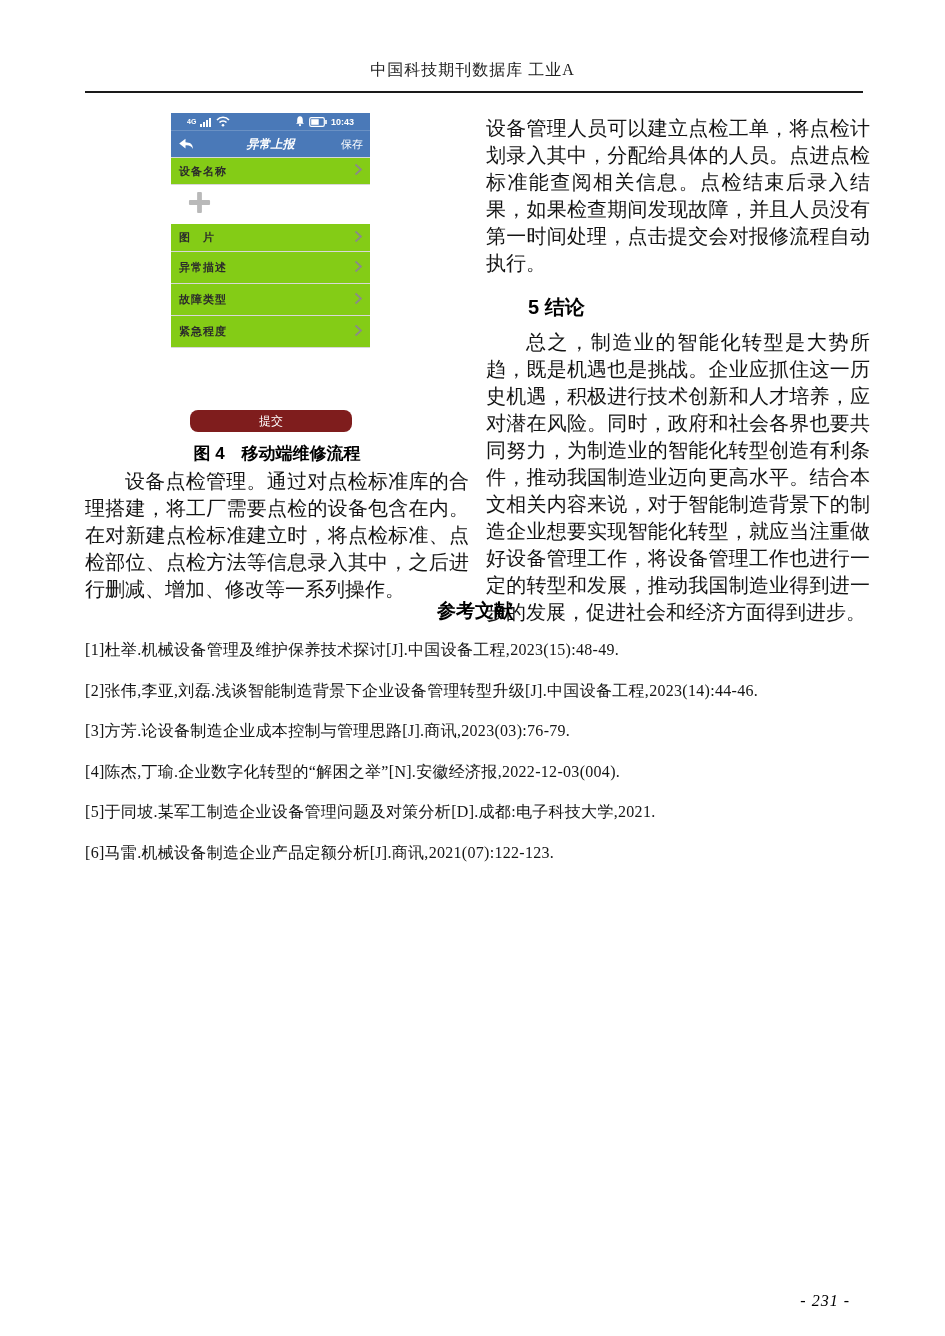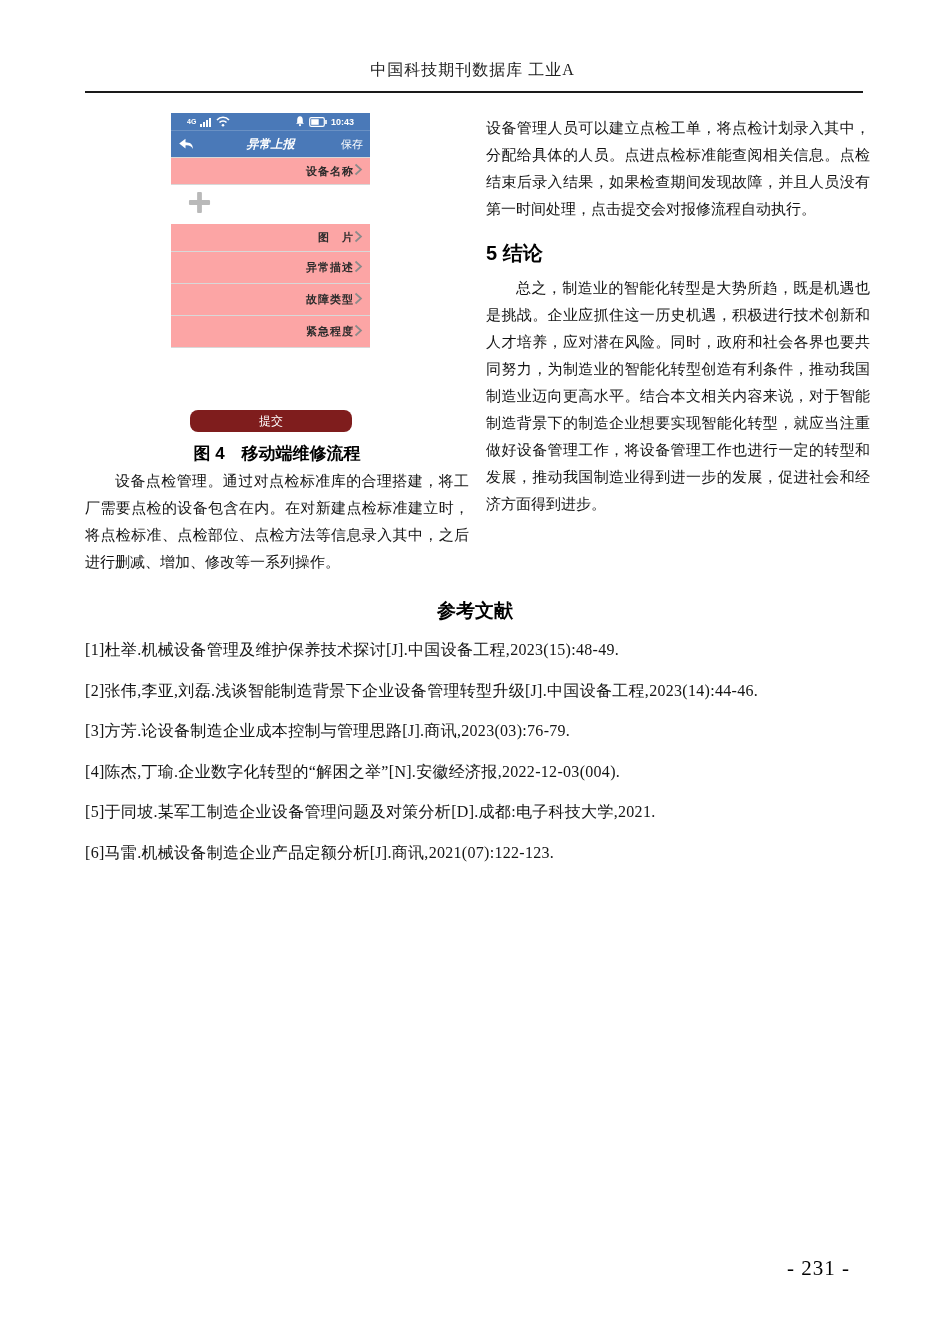--- a/index.html
+++ b/index.html
@@ -21,21 +21,21 @@
   .header-rule {
     position:absolute; top:91px; left:85px; width:778px;
     border-top:2px solid #1a1a1a;
   }
 
   
   .col-left  { position:absolute; top:108px; left:85px;  width:384px; }
   .col-right { position:absolute; top:108px; left:486px; width:384px; }
 
   .body {
-    font-size:15px; line-height:27px; text-align:justify;
+    font-size:20px; line-height:27px; text-align:justify;
     color:#141414;
   }
   .indent { text-indent:2em; }
 
   
   .figure { position:relative; width:384px; }
   .phone {
     position:absolute; top:5px; left:86px;
     width:199px; height:320px; background:#fff;
     font-family:"Liberation Sans","DejaVu Sans",sans-serif;
@@ -53,22 +53,22 @@
     display:flex; align-items:center; padding:0 7px; position:relative;
   }
   .nav-title {
     position:absolute; left:0; width:100%; text-align:center;
     font-size:12px; font-weight:bold; pointer-events:none;font-style:italic;
   }
   .nav-save { margin-left:auto; font-size:11px; position:relative; z-index:1; }
   .back-btn { display:flex; align-items:center; position:relative; z-index:1; cursor:pointer; }
 
   .field-row {
-    height:28px; display:flex; align-items:center; justify-content:flex-end;
-    padding:0 7px 0 8px; border-bottom:1px solid #d8d8d8; background:#fca5a5; cursor:pointer;
+    height:28px; display:flex; align-items:center; justify-content:space-between;
+    padding:0 7px 0 8px; border-bottom:1px solid #d8d8d8; background:#84cc16; cursor:pointer;gap:47px;
   }
   .field-row.first { border-top:1px solid #d8d8d8; height:28px; }
   .field-row.tall  { height:32px; }
   .field-label {
     font-size:11px; font-weight:bold; color:#2b2b2b; letter-spacing:1px;
   }
   .plus-area { height:39px; display:flex; align-items:center; padding-left:17px; cursor:pointer; }
 
   .submit-btn {
     position:absolute; left:19px; top:297px; width:162px; height:22px;
@@ -82,40 +82,40 @@
     text-align:center; font-weight:bold; font-size:17px;
     font-family:"Liberation Sans","DejaVu Sans",sans-serif; color:#000;
   }
 
   .left-para { position:absolute; top:360px; left:0; width:384px; }
 
   
   .col-right .p1 { margin-top:7px; }
   .section-h {
     margin-top:17px; font-size:20px; font-weight:bold; color:#000;
-    font-family:"Liberation Sans","DejaVu Sans",sans-serif; line-height:26px;
+    font-family:"Liberation Sans","DejaVu Sans",sans-serif; line-height:26px;margin-left:42px;
   }
   .col-right .p2 { margin-top:9px; }
 
   
   .references { position:absolute; top:598px; left:85px; width:780px; }
   .ref-heading {
     text-align:center; font-size:19px; font-weight:bold; color:#000;
     font-family:"Liberation Sans","DejaVu Sans",sans-serif;
   }
   .ref-item {
     margin-top:12px; font-size:16px; line-height:28.6px; color:#141414;
     letter-spacing:0.3px; white-space:nowrap;
   }
   .ref-list { margin-top:8px; }
 
   
   .page-number {
-    position:absolute; top:1256px; right:95px;
-    font-size:21px; color:#000; letter-spacing:1px;
+    position:absolute; top:1292px; right:95px;
+    font-size:16px; color:#000; letter-spacing:1px;font-style:italic;
   }
 </style>
 </head>
 <body>
 
 <div class="page">
 
   <div class="header-title">中国科技期刊数据库  工业A</div>
   <div class="header-rule"></div>
 

